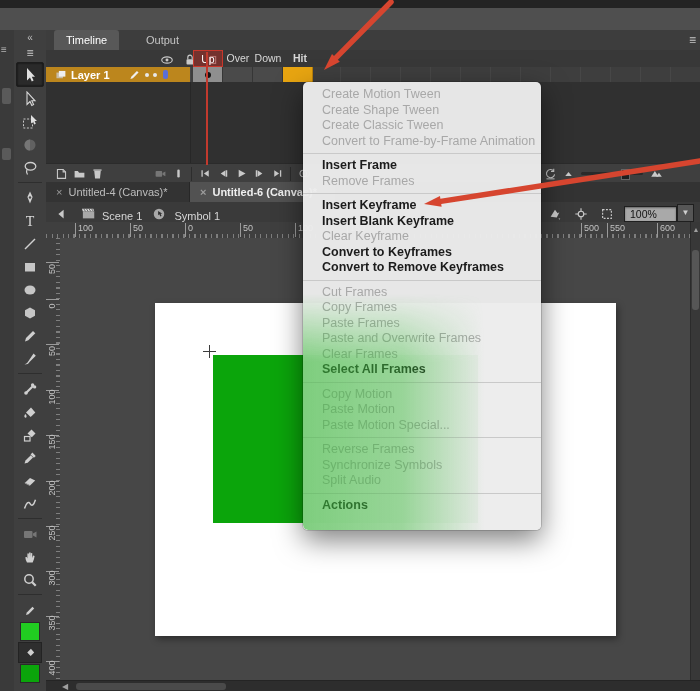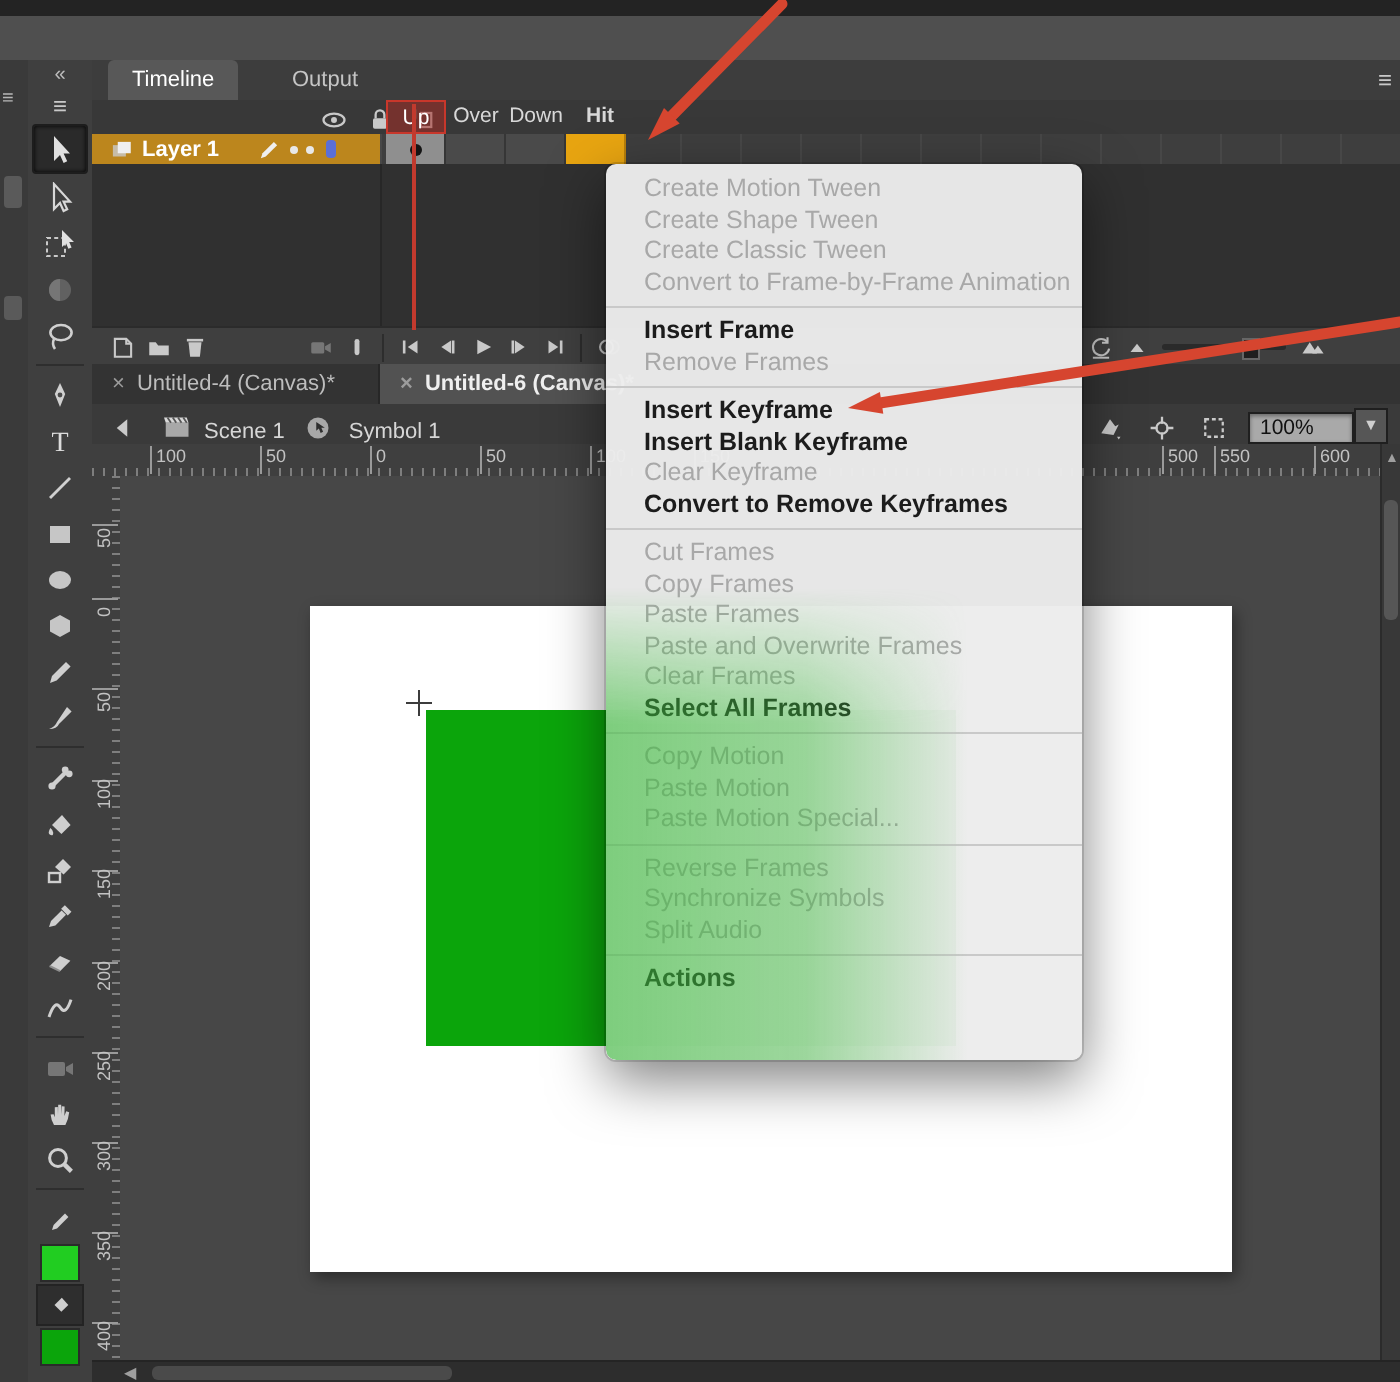--- a/index.html
+++ b/index.html
@@ -536,20 +536,21 @@
         <div class="mi dis">Create Shape Tween</div>
         <div class="mi dis">Create Classic Tween</div>
         <div class="mi dis">Convert to Frame-by-Frame Animation</div>
         <div class="msep"></div>
         <div class="mi">Insert Frame</div>
         <div class="mi dis">Remove Frames</div>
         <div class="msep"></div>
         <div class="mi">Insert Keyframe</div>
         <div class="mi">Insert Blank Keyframe</div>
         <div class="mi dis">Clear Keyframe</div>
+        <div class="mi">Convert to Keyframes</div>
         <div class="mi">Convert to Remove Keyframes</div>
         <div class="msep"></div>
         <div class="mi dis">Cut Frames</div>
         <div class="mi dis">Copy Frames</div>
         <div class="mi dis">Paste Frames</div>
         <div class="mi dis">Paste and Overwrite Frames</div>
         <div class="mi dis">Clear Frames</div>
         <div class="mi">Select All Frames</div>
         <div class="msep"></div>
         <div class="mi dis">Copy Motion</div>

